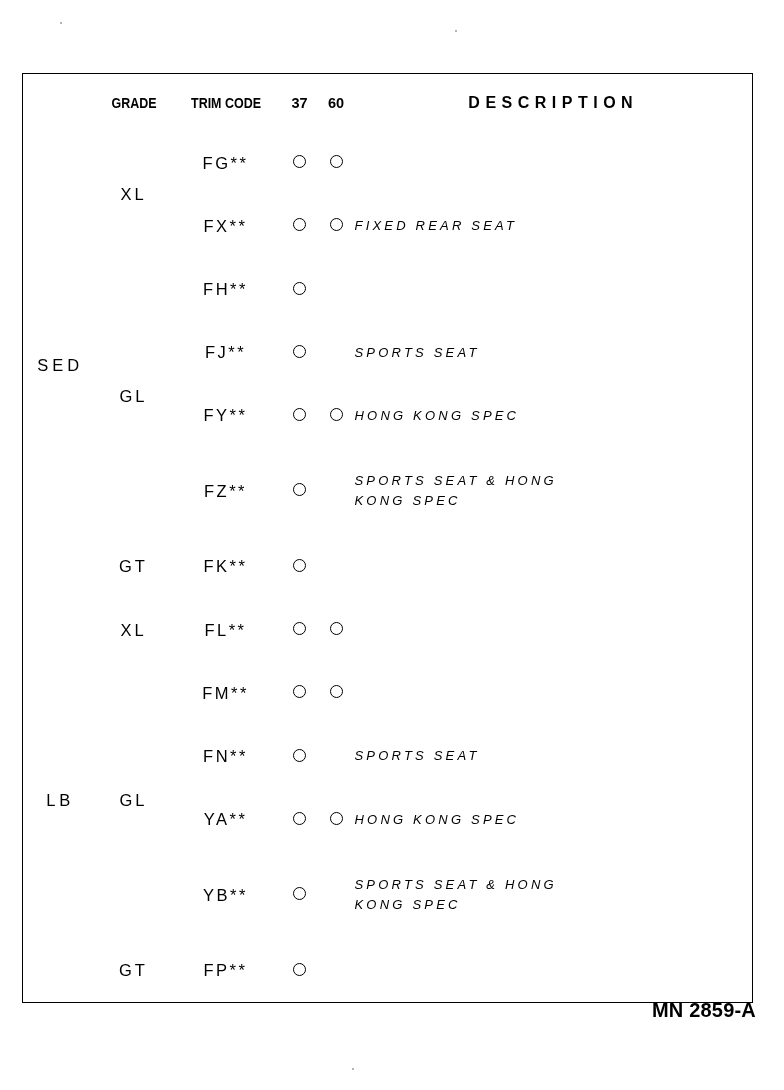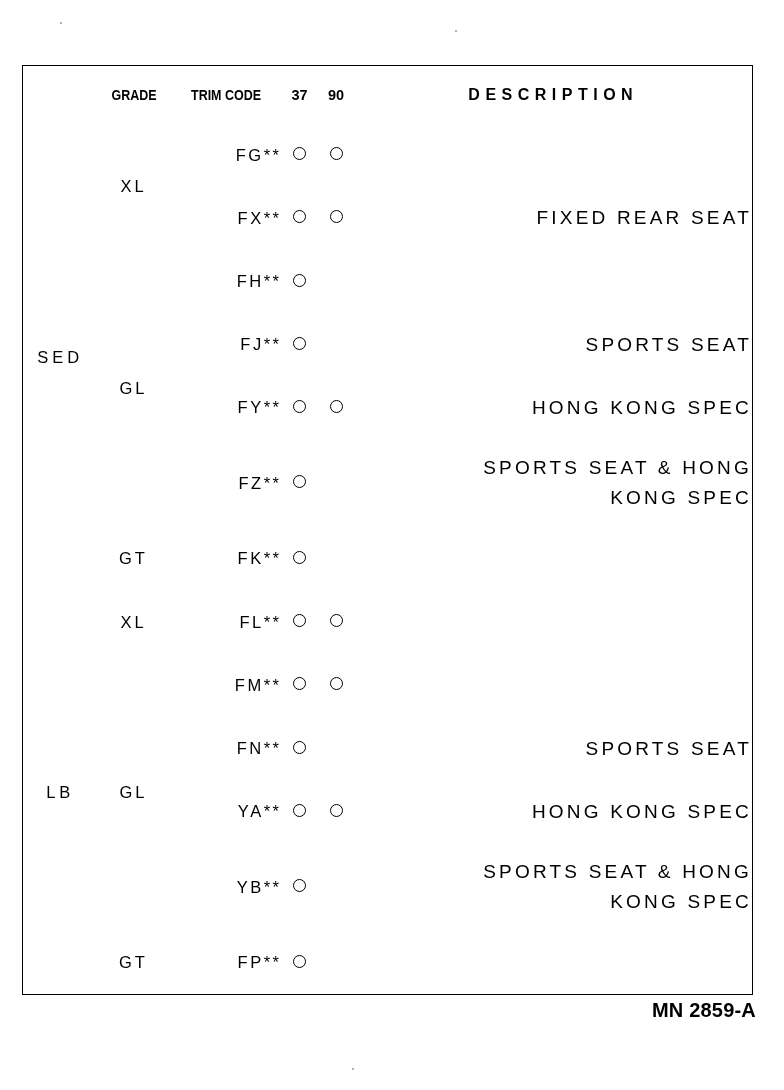--- a/index.html
+++ b/index.html
@@ -42,20 +42,21 @@
     position: relative;
     background: transparent;
   }
 
   
   #spec-table {
     border-top: 1.6px solid #000;
     border-bottom: 1.6px solid #000;
     border-left: 1.6px solid #000;
     border-right: 1.6px solid #000;
+    margin-top: 8px;
   }
 
   
   .v-solid-r { border-right: 1.5px solid #000; }
   
   .v-dotted-r { border-right: 1.4px dotted #000; }
 
   
   .h-bot { border-bottom: 1.3px solid #000; }
   .h-bot-thin { border-bottom: 1.1px solid #000; }
@@ -106,21 +107,21 @@
     text-align: center;
     font-size: 16.5px;
     letter-spacing: 3px;
     padding-left: 11px;
     vertical-align: middle;
   }
   .grade-top { vertical-align: top; padding-top: 16px; }
   .body-top  { vertical-align: top; padding-top: 16px; }
 
   .trim-cell {
-    text-align: right;
+    text-align: center;
     font-size: 16.5px;
     letter-spacing: 2.5px;
     padding-left: 14px;
     white-space: nowrap;
   }
 
   .mark-cell {
     text-align: center;
     vertical-align: middle;
   }
@@ -128,27 +129,28 @@
     display: inline-block;
     width: 13px;
     height: 13px;
     border: 1.6px solid #000;
     border-radius: 50%;
     box-sizing: border-box;
   }
   .mark-empty { display: inline-block; width: 0; height: 13px; }
 
   .desc-cell {
-    text-align: right;
-    font-size: 19px;
+    text-align: left;
+    font-size: 13px;
     letter-spacing: 3.2px;
     padding-left: 13px;
     line-height: 1.58;
     white-space: pre-line;
     vertical-align: middle;
+    font-style: italic;
   }
 
   
   .r-h { height: 62px; }
   .r-h2 { height: 86px; padding-left: 32px; }
 
   
   #footer-code {
     position: absolute;
     right: 28px;
@@ -181,21 +183,21 @@
         <col class="c-81">
         <col class="c-desc">
     </colgroup>
 
     <thead>
       <tr class="hdr-row">
         <td class="v-solid-r h-bot"></td>
         <td class="hdr-cell v-solid-r h-bot">GRADE</td>
         <td class="hdr-cell v-solid-r h-bot">TRIM CODE</td>
         <td class="hdr-num v-dotted-r h-bot">37</td>
-        <td class="hdr-num v-solid-r h-bot">90</td>
+        <td class="hdr-num v-solid-r h-bot">60</td>
         <td class="hdr-desc h-bot">DESCRIPTION</td>
       </tr>
     </thead>
 
     <tbody>
 
       <tr class="r-h">
         <td class="body-cell body-top v-solid-r" rowspan="7">SED</td>
         <td class="grade-cell grade-top v-solid-r" rowspan="2">XL</td>
         <td class="trim-cell v-solid-r h-bot-thin">FG**</td>

